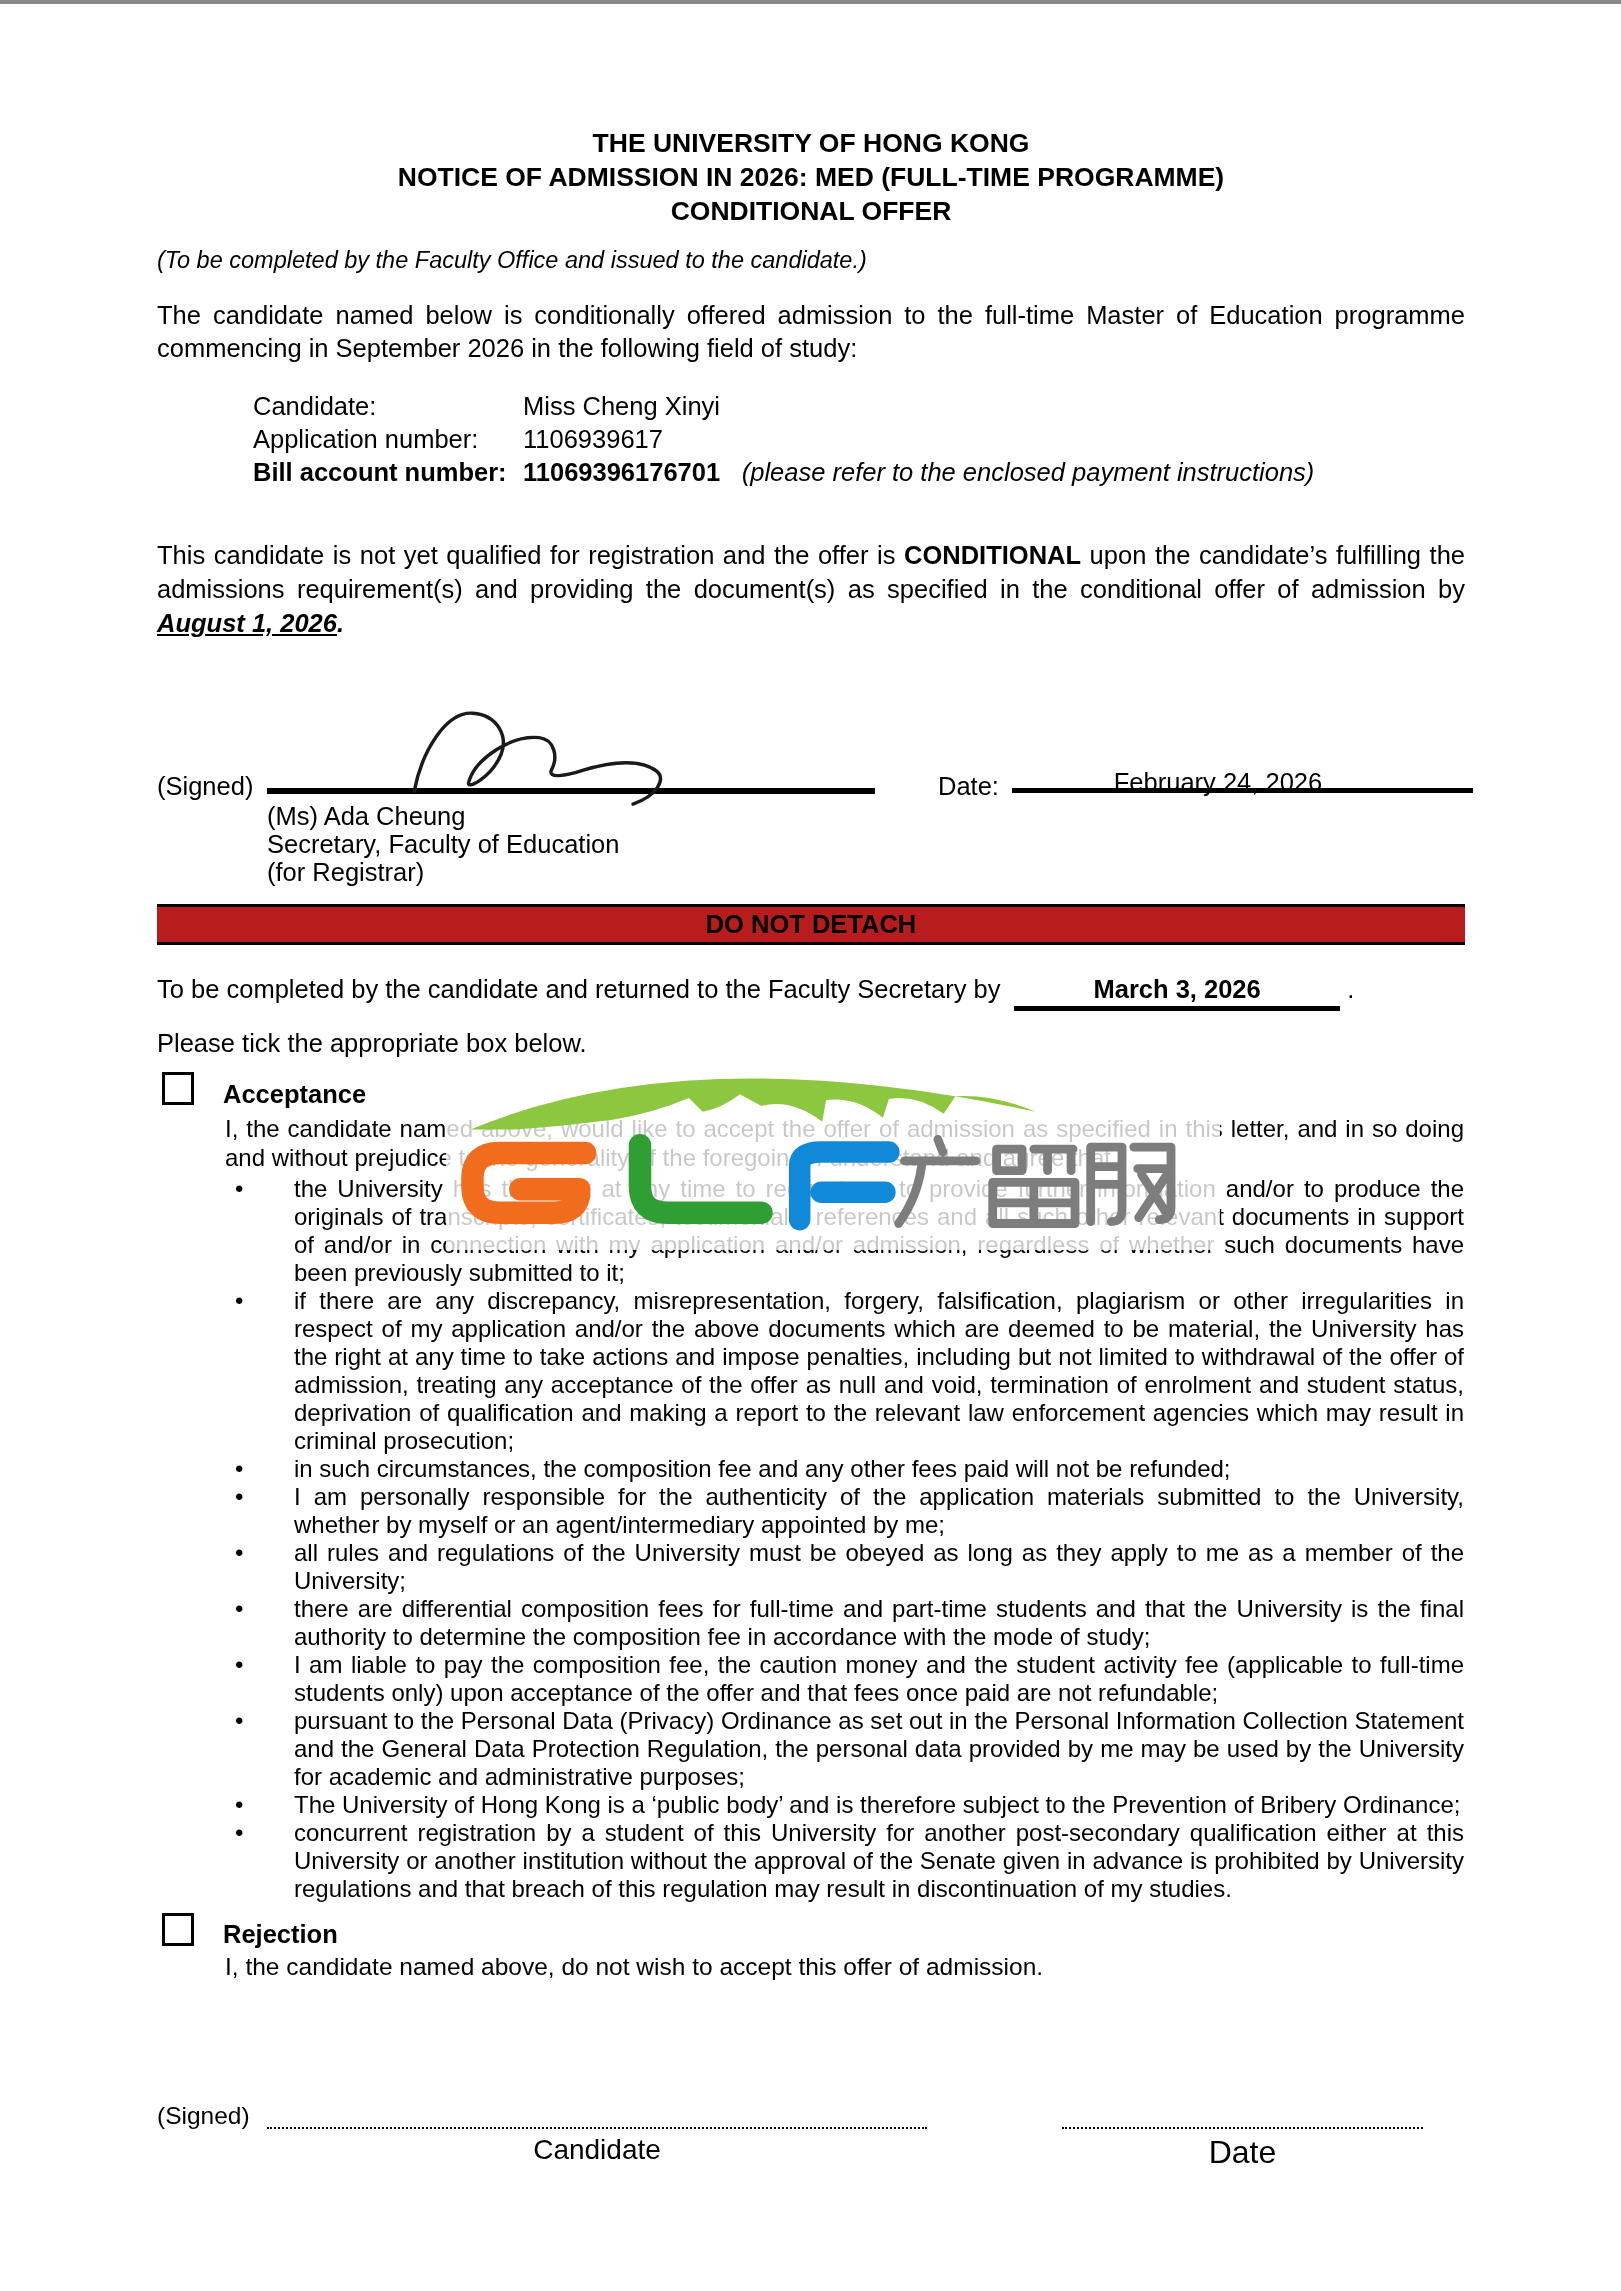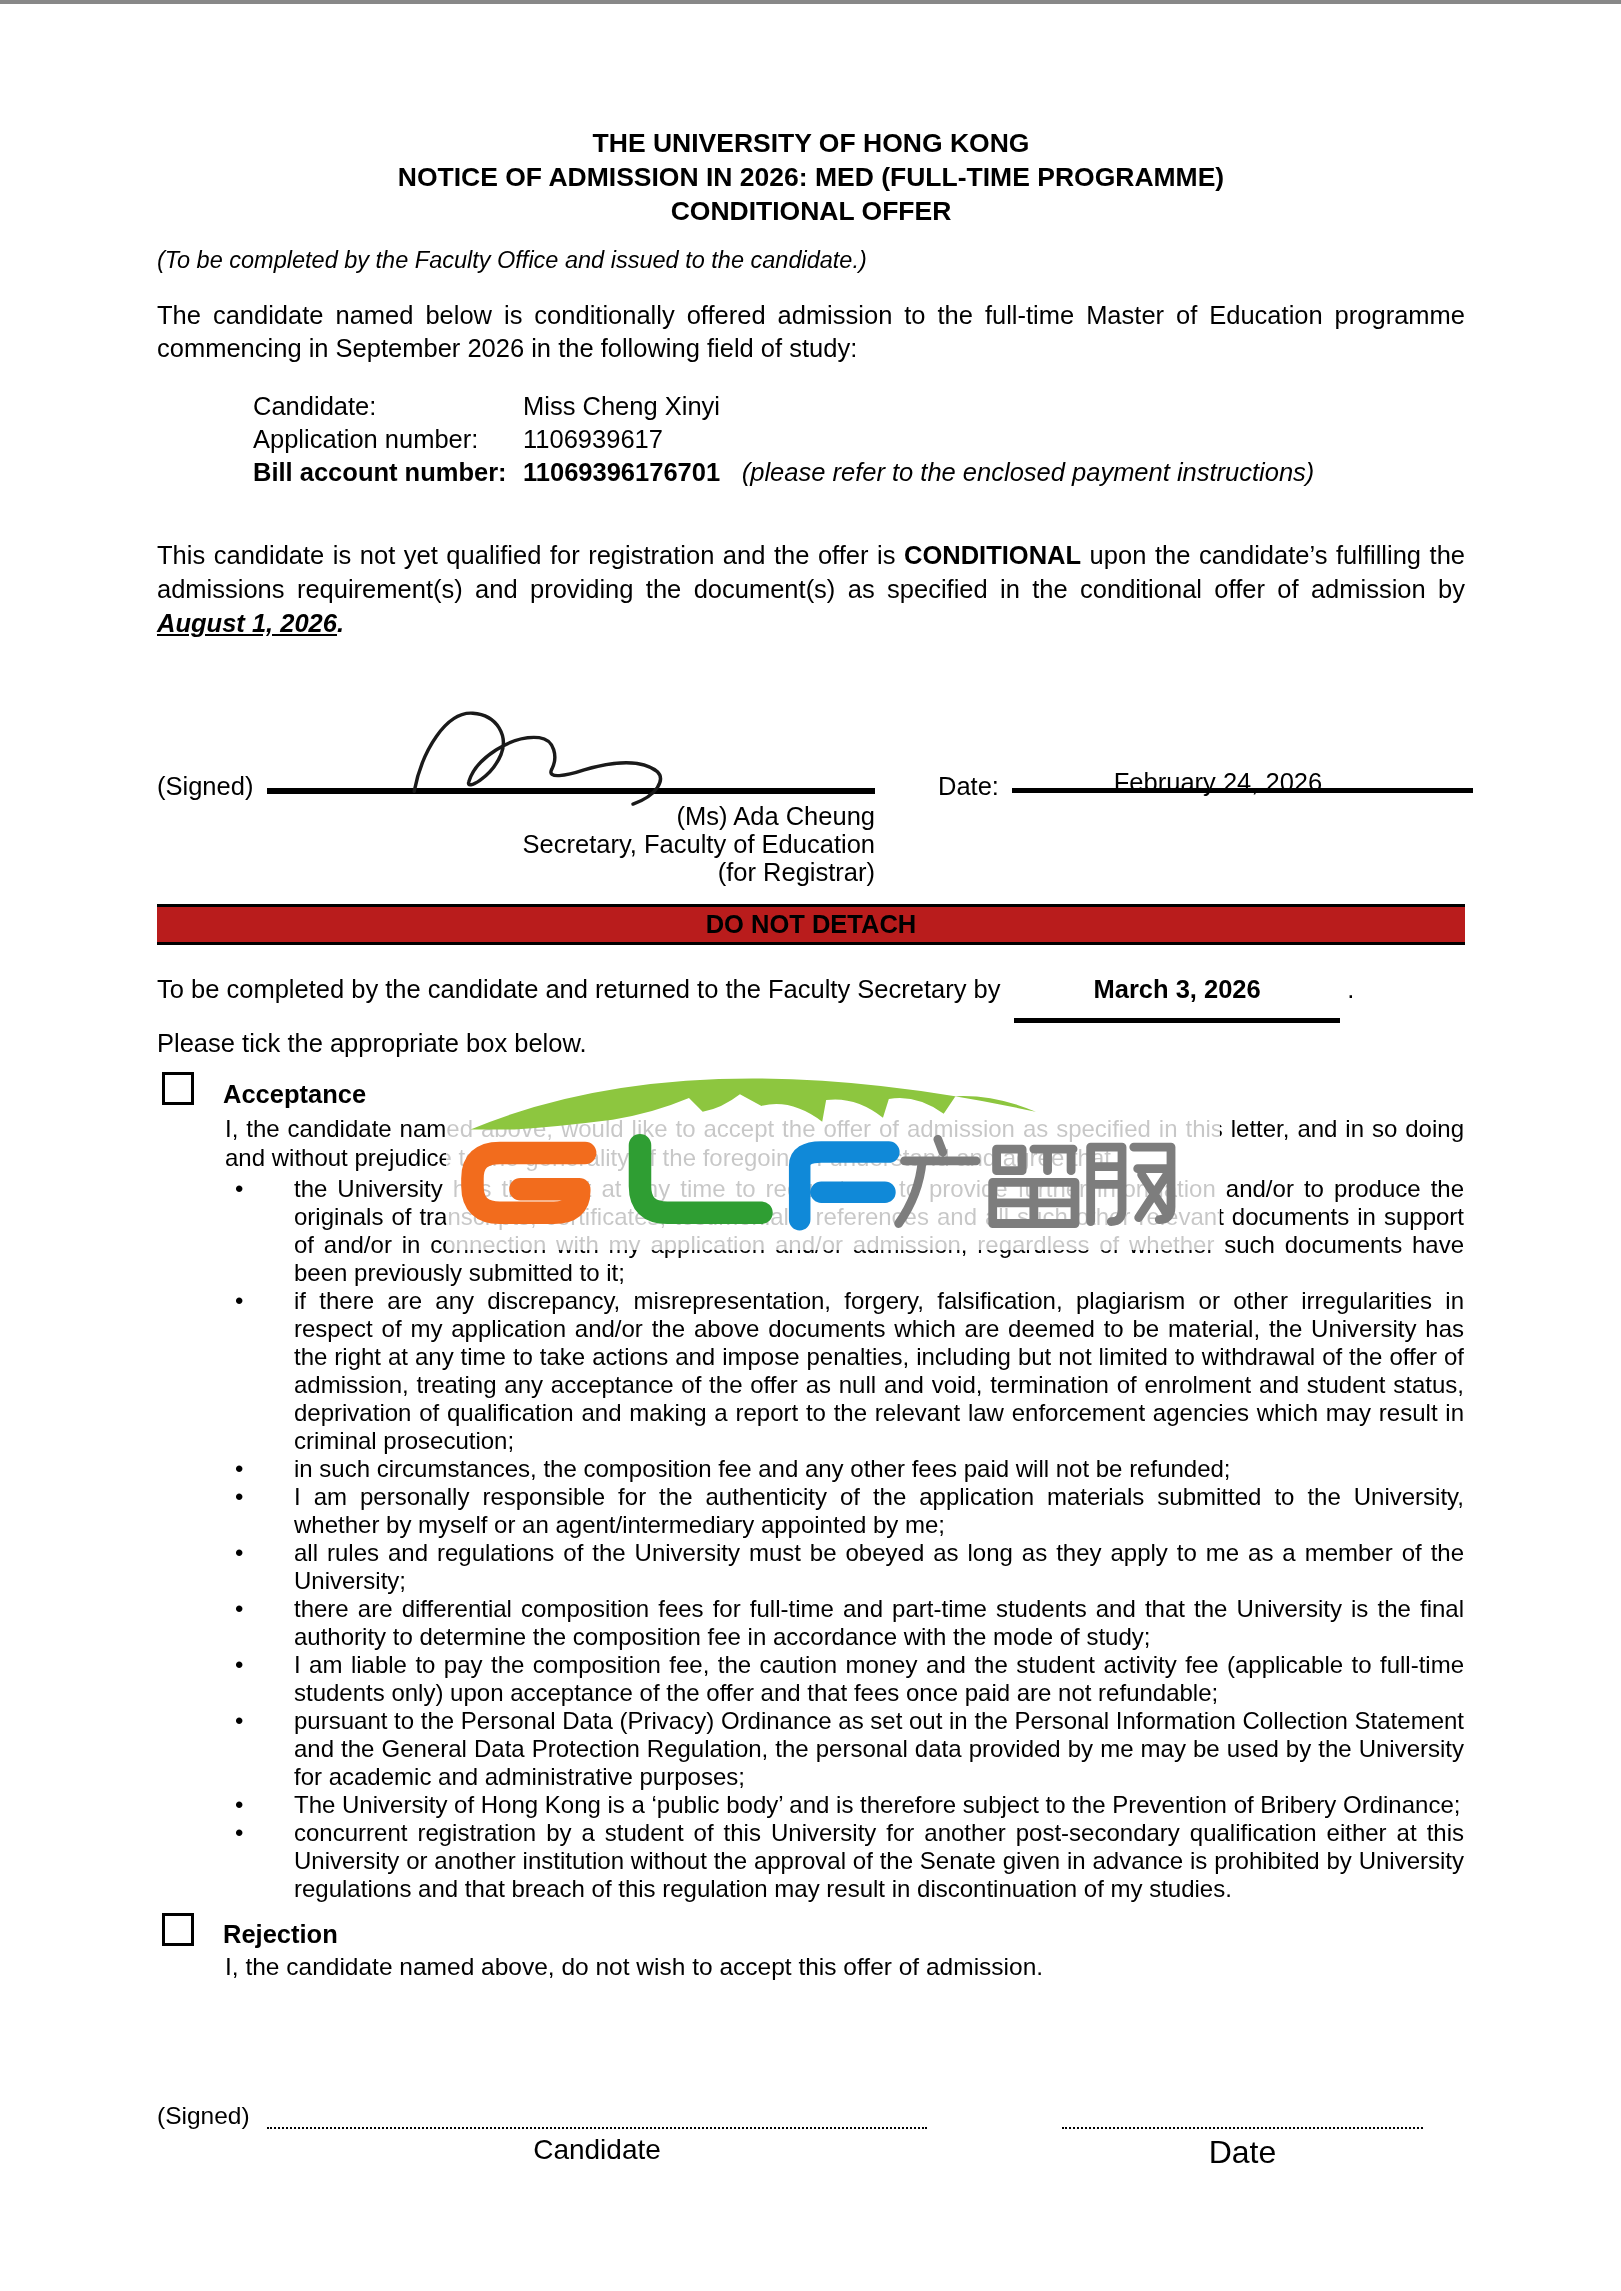--- a/index.html
+++ b/index.html
@@ -18,30 +18,30 @@
   .flabel{display:inline-block;width:270px;}
   .bold{font-weight:bold;}
   .ital{font-style:italic;}
   .fnote{font-style:italic;margin-left:21.6px;text-align:right;}
   .cond{left:157px;top:534px;width:1308px;font-size:25.5px;line-height:34px;
         text-align:justify;}
   .deadline{font-weight:bold;font-style:italic;text-decoration:underline;}
   .sig-label{left:157px;top:768px;font-size:25.5px;}
   .sig-line{left:267px;top:784px;width:608px;height:5.9px;background:#000;}
   .sig-svg{left:392px;top:676px;}
-  .sig-name{left:267px;top:798px;width:608px;text-align:right;font-size:25.5px;line-height:28px;}
+  .sig-name{left:267px;top:798px;width:608px;text-align:left;font-size:25.5px;line-height:28px;}
   .date-label{left:938px;top:768px;font-size:25.5px;}
   .date-line{left:1012px;top:784px;width:461px;height:4.9px;background:#000;}
   .date-value{left:1012px;top:764px;width:412px;text-align:center;font-size:25.5px;}
   .band{left:157px;top:900px;width:1308px;height:35px;background:#b91c1c;
         border-top:3.9px solid #000;border-bottom:3.9px solid #000;
         text-align:center;font-weight:bold;font-size:25.5px;line-height:35px;}
   .return{left:157px;top:971px;width:1308px;font-size:25.5px;}
   .return-blank{display:inline-block;width:326px;border-bottom:5.9px solid #000;
-        text-align:center;font-weight:bold;margin-left:13.7px;padding-bottom:14px;}
+        text-align:center;font-weight:bold;margin-left:13.7px;padding-bottom:2px;}
   .tick{left:157px;top:1025px;font-size:25.5px;}
   .accept-box,.reject-box{width:25.5px;height:27.4px;border:3.9px solid #000;background:#fff;}
   .accept-box{left:162px;top:1068px;}
   .reject-box{left:162px;top:1909px;}
   .accept-head{left:223px;top:1076px;font-size:25.5px;font-weight:bold;}
   .accept-intro{left:225px;top:1110px;width:1239px;font-size:24px;line-height:29px;
         text-align:justify;}
   .bullets{left:235px;top:1171px;width:1229px;font-size:24px;line-height:28px;}
   .bullet-row{position:relative;margin:0;}
   .bullet-row .dot{position:absolute;left:0;top:0;}

